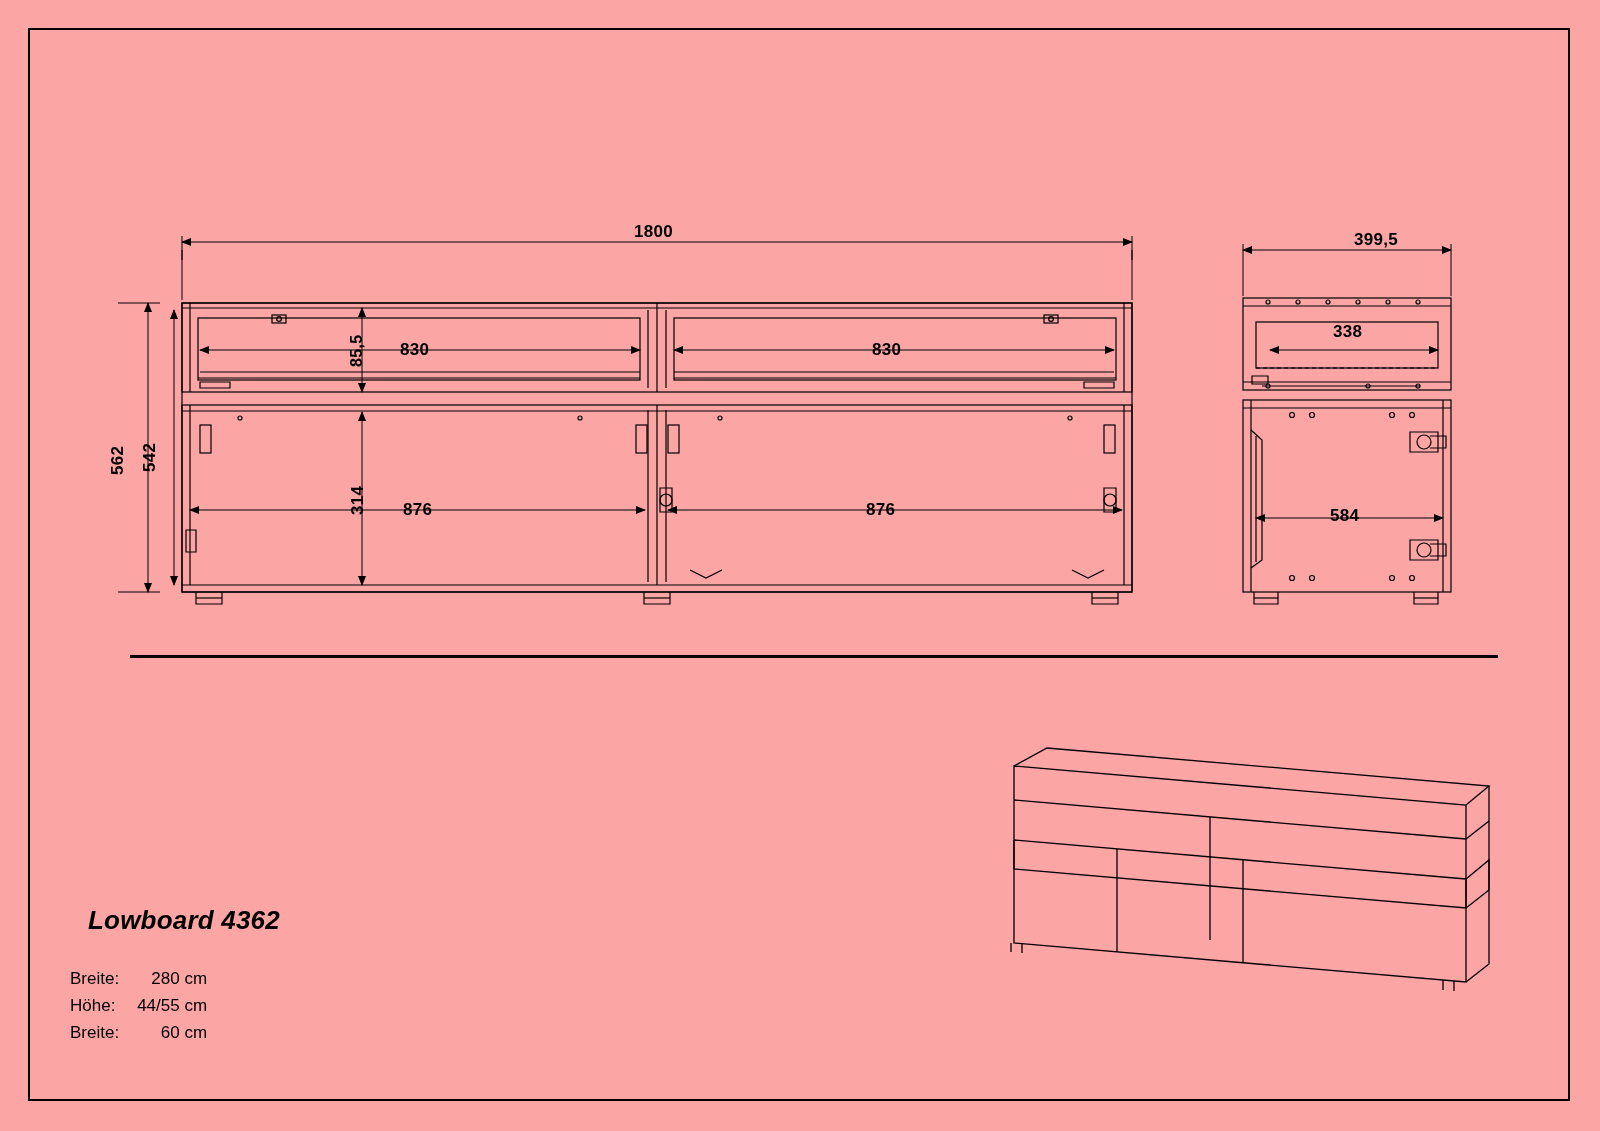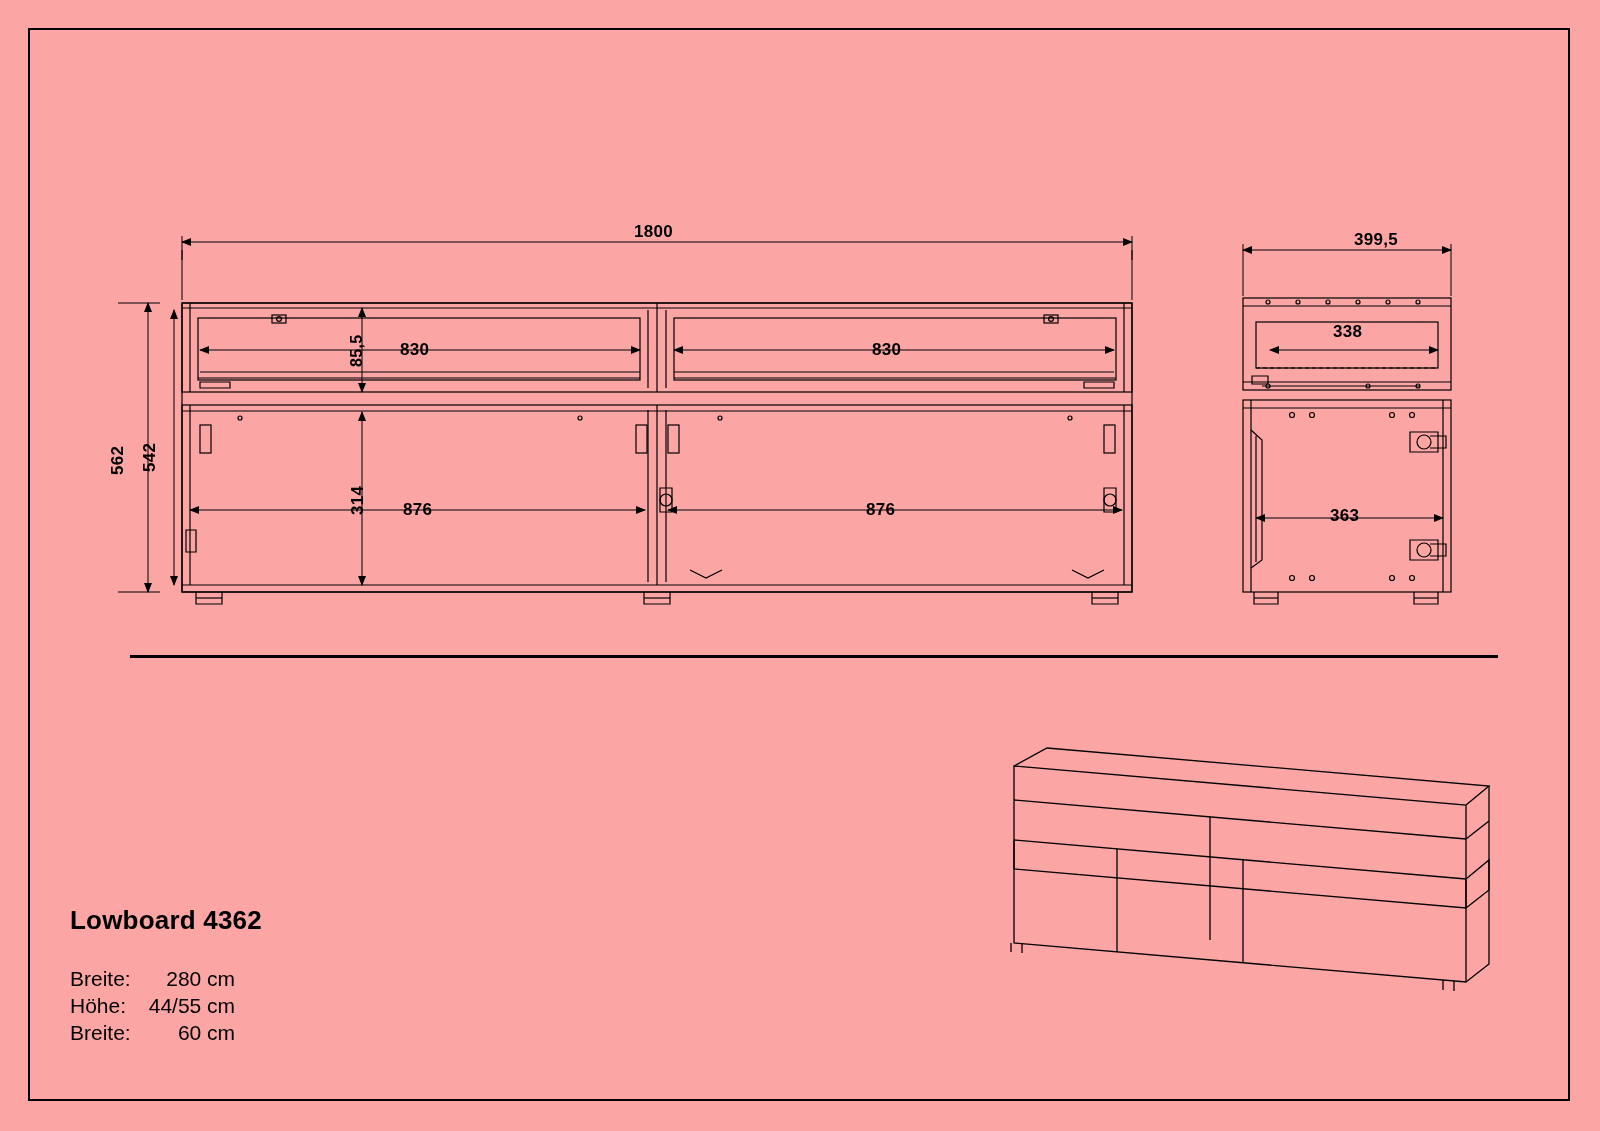--- a/index.html
+++ b/index.html
@@ -2,24 +2,24 @@
 <html><head>
 <meta charset="utf-8">
 <style>
   html,body{margin:0;padding:0;background:#ffffff;}
   body{font-family:"Liberation Sans",sans-serif;color:#000;}
   #page{position:relative;width:1600px;height:1131px;background:#fca5a5;overflow:hidden;}
   .frame{position:absolute;left:28px;top:28px;width:1542px;height:1073px;border:2px solid #000;box-sizing:border-box;}
   .dim-text{position:absolute;font-weight:bold;font-size:17px;letter-spacing:0.3px;white-space:nowrap;}
   .dim-text.vert{transform:rotate(-90deg);transform-origin:left top;}
   svg{position:absolute;left:0;top:0;width:1600px;height:1131px;overflow:visible;pointer-events:none;}
-  .title{position:absolute;left:70px;top:905px;font-size:26px;font-weight:bold;letter-spacing:0.2px;}
+  .title{position:absolute;left:88px;top:905px;font-size:26px;font-weight:bold;letter-spacing:0.2px;font-style:italic;}
   .specs{position:absolute;left:70px;top:965px;font-size:21px;line-height:27px;}
   .specs table{border-collapse:collapse;}
-  .specs td{padding:0 0 0 0;font-size:21px;white-space:nowrap;}
+  .specs td{padding:0 0 0 0;font-size:17px;white-space:nowrap;}
   .specs td.lbl{padding-right:18px;}
   .specs td.val{text-align:right;}
   .brand{position:absolute;left:1208px;top:1005px;display:flex;align-items:center;}
   .sep{position:absolute;left:130px;top:655px;width:1368px;height:3px;background:#000;}
 </style>
 </head>
 <body>
 
 <div id="page">
   <div class="frame"></div>
@@ -208,21 +208,21 @@
   <div class="dim-text vert" style="left:140px;top:472px;">542</div>
   <div class="dim-text vert" style="left:348px;top:367px;font-size:16px;">85,5</div>
   <div class="dim-text" style="left:400px;top:340px;">830</div>
   <div class="dim-text" style="left:872px;top:340px;">830</div>
   <div class="dim-text vert" style="left:348px;top:515px;">314</div>
   <div class="dim-text" style="left:403px;top:500px;">876</div>
   <div class="dim-text" style="left:866px;top:500px;">876</div>
 
   <div class="dim-text" style="left:1318px;top:230px;margin-left:36px;">399,5</div>
   <div class="dim-text" style="left:1333px;top:322px;">338</div>
-  <div class="dim-text" style="left:1330px;top:506px;">363</div>
+  <div class="dim-text" style="left:1330px;top:506px;">584</div>
 
   <div class="title">Lowboard 4362</div>
   <div class="specs">
     <table>
       <tbody>
           <tr>
         <td class="lbl">Breite:</td>
         <td class="val">280 cm</td>
       </tr>
       <tr>

